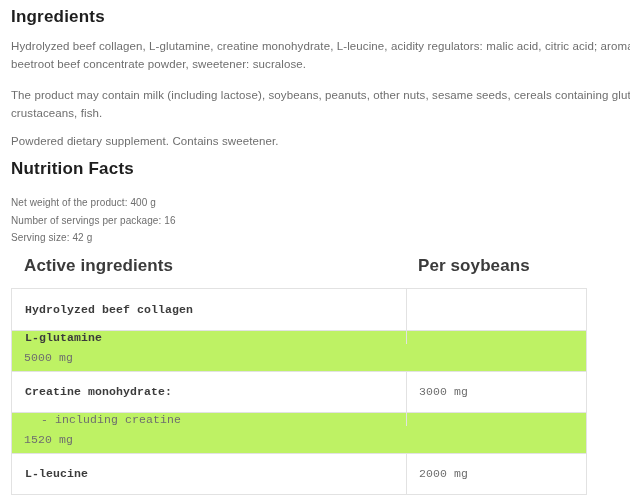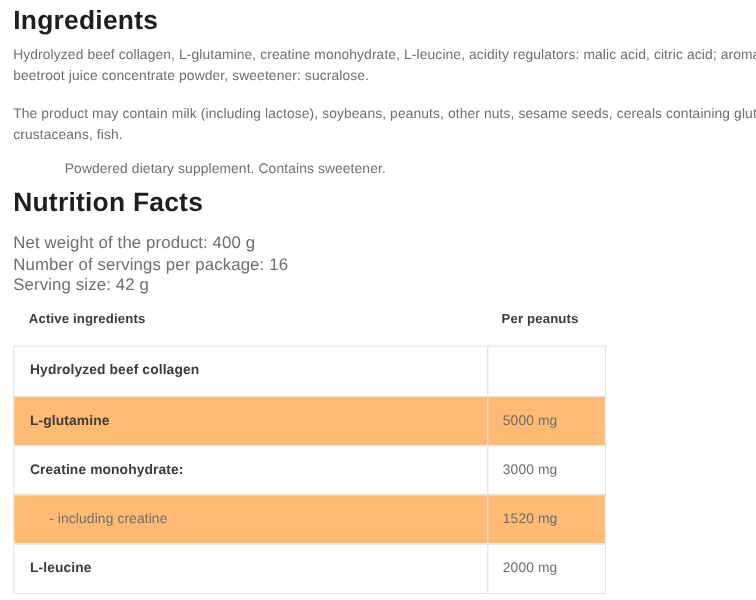--- a/index.html
+++ b/index.html
@@ -9,76 +9,77 @@
     height: 500px;
     background: #ffffff;
     font-family: "Liberation Sans", sans-serif;
     color: #6e6e6e;
     overflow: hidden;
   }
   .page { padding: 6px 14px 0 11px; }
 
   h2 {
     margin: 0;
-    font-size: 22px;
+    font-size: 17px;
     line-height: 22px;
     font-weight: 700;
     color: #1e1e1e;
     letter-spacing: 0.2px;
   }
   .h-ingredients { margin-bottom: 9px; }
   .h-nutrition { margin-top: 8px; margin-bottom: 14px; }
 
   .para {
     font-size: 11.5px;
     line-height: 18px;
     color: #6e6e6e;
     letter-spacing: 0.1px;
     margin: 0 0 13px 0;
   }
   .para .line { white-space: nowrap; }
   .para-2 { margin-bottom: 10px; }
-  .para-3 { margin-bottom: 8px; margin-left: 43px; }
+  .para-3 { margin-bottom: 8px; }
 
   .meta { margin-bottom: 10px; }
   .meta .meta-line {
-    font-size: 14px;
+    font-size: 10px;
     line-height: 17.5px;
     color: #6e6e6e;
     letter-spacing: 0.1px;
   }
 
   .tbl-wrap { width: 602px; }
 
   .thead {
     display: flex;
     height: 18px;
     align-items: center;
     margin-bottom: 13px;
   }
   .thead .hc {
-    font-size: 11px;
+    font-size: 17px;
     font-weight: 700;
     color: #3b3b3b;
     letter-spacing: 0.1px;
   }
   .thead .hc1 { width: 395px; padding-left: 13px; }
   .thead .hc2 { padding-left: 12px; }
 
   .tbl {
-    width: 494px;
+    width: 576px;
     border: 1px solid #e2e2e2;
+    font-family: Liberation Mono, monospace;
   }
   .trow {
     display: flex;
     height: 41px;
     background: #ffffff;
   }
   .trow + .trow { border-top: 1px solid #e2e2e2; }
-  .trow.alt { background: #fdba74; }
+  .trow.alt { background: #bef264; flex-direction: column; }
   .cell {
     display: flex;
     align-items: center;
     font-size: 11.5px;
     letter-spacing: 0.1px;
   }
   .cell.c1 {
     width: 395px;
     padding-left: 13px;
     border-right: 1px solid #e2e2e2;
@@ -99,21 +100,21 @@
 </style>
 </head>
 <body>
 
 <div class="page">
 
   <h2 class="h-ingredients">Ingredients</h2>
 
   <div class="para para-1">
     <div class="line">Hydrolyzed beef collagen, L-glutamine, creatine monohydrate, L-leucine, acidity regulators: malic acid, citric acid; aromas,</div>
-    <div class="line">beetroot juice concentrate powder, sweetener: sucralose.</div>
+    <div class="line">beetroot beef concentrate powder, sweetener: sucralose.</div>
   </div>
 
   <div class="para para-2">
     <div class="line">The product may contain milk (including lactose), soybeans, peanuts, other nuts, sesame seeds, cereals containing gluten, eggs,</div>
     <div class="line">crustaceans, fish.</div>
   </div>
 
   <div class="para para-3">
     <div class="line">Powdered dietary supplement. Contains sweetener.</div>
   </div>
@@ -123,21 +124,21 @@
   <div class="meta">
     <div class="meta-line">Net weight of the product: 400 g</div>
     <div class="meta-line">Number of servings per package: 16</div>
     <div class="meta-line">Serving size: 42 g</div>
   </div>
 
   <div class="tbl-wrap">
 
     <div class="thead">
       <div class="hc hc1">Active ingredients</div>
-      <div class="hc hc2">Per peanuts</div>
+      <div class="hc hc2">Per soybeans</div>
     </div>
 
     <div class="tbl">
 
       <div class="trow">
         <div class="cell c1">Hydrolyzed beef collagen</div>
       </div>
 
       <div class="trow alt">
         <div class="cell c1">L-glutamine</div>

